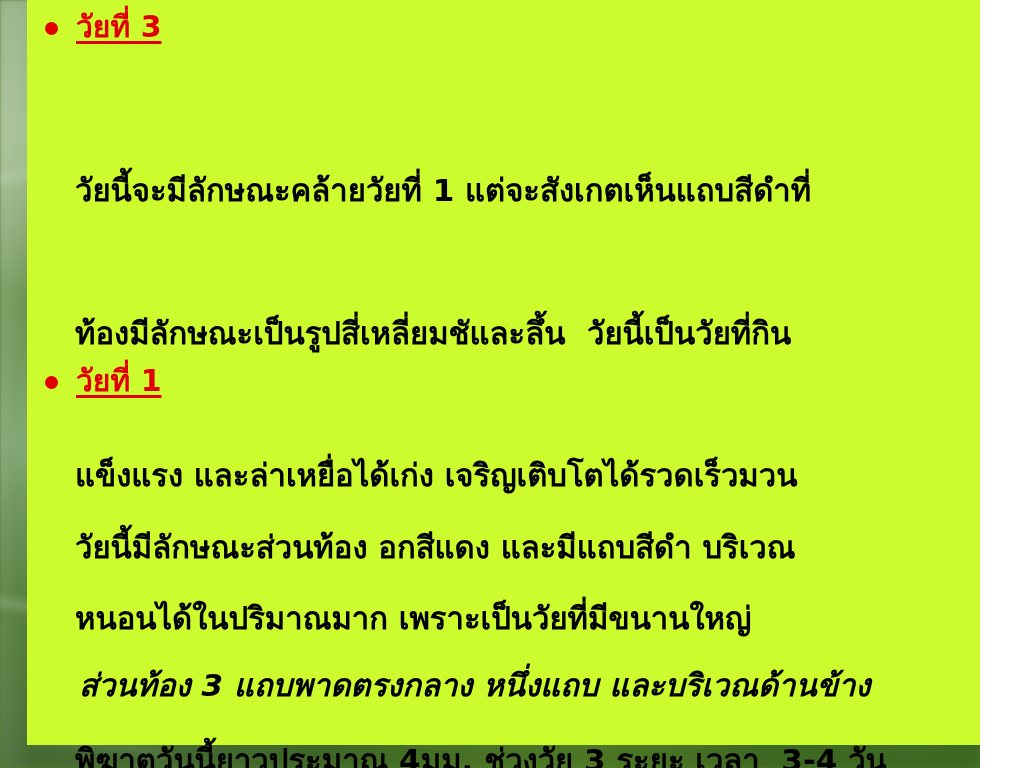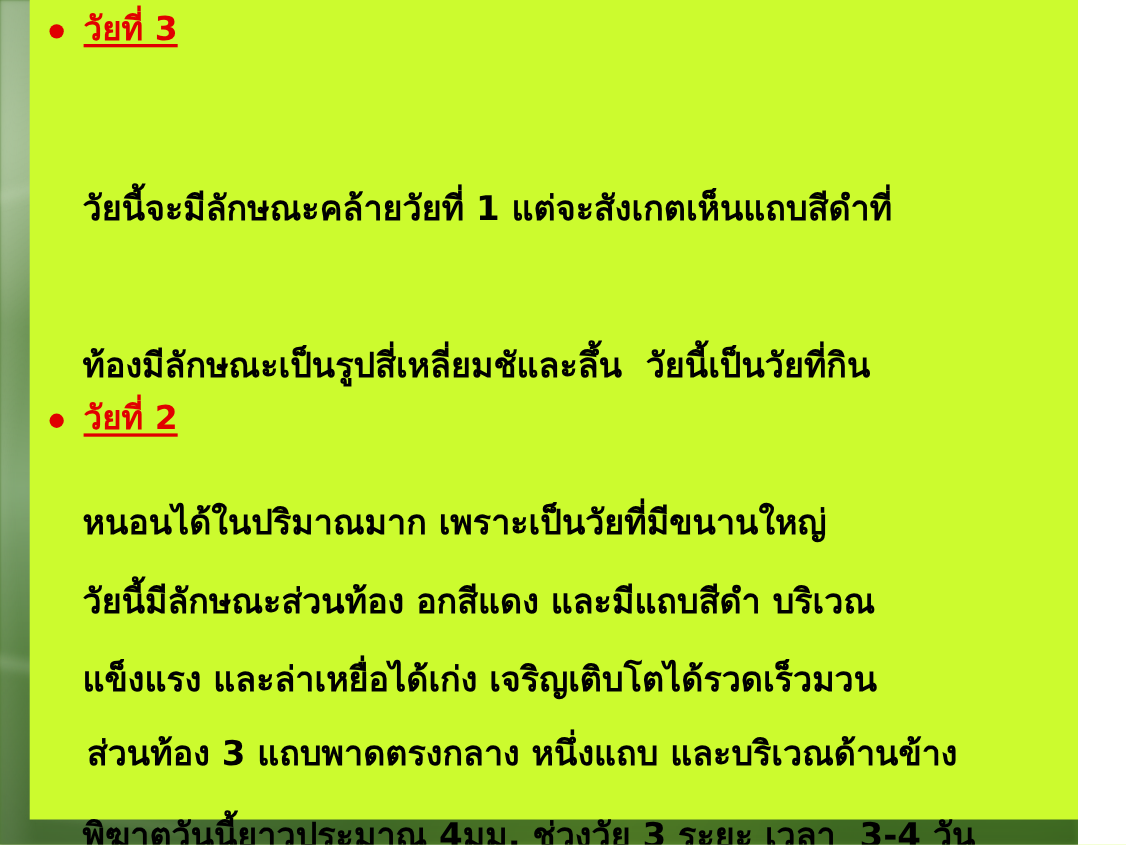--- a/index.html
+++ b/index.html
@@ -101,21 +101,21 @@
     font-weight: 700;
     font-size: 31px;
     line-height: 47.5px;
     white-space: pre;
   }
   .para-1 { left: 75px; top: 72px; }
   .para-2 { left: 75px; top: 432px; line-height: 46px; }
 
   .para .line { display: block; }
   .para-2 .line { text-indent: 0; }
-  .para-2 .line-indent-1 { padding-left: 4px; }
+  .para-2 .line-indent-1 { padding-left: 4px; font-style: italic; }
 
   
   .footer-clip {
     position: absolute;
     left: 992px;
     top: 684px;
     width: 32px;
     height: 34px;
     overflow: hidden;
   }
@@ -144,28 +144,28 @@
   <div class="content-panel"></div>
 
   <div class="bullet-row bullet-row-1">
     <span class="bullet-dot"></span>
     <span class="heading-text">วัยที่ 3</span>
   </div>
 
   <div class="para para-1">
     <span class="line">วัยนี้จะมีลักษณะคล้ายวัยที่ 1 แต่จะสังเกตเห็นแถบสีดำที่</span>
     <span class="line">ท้องมีลักษณะเป็นรูปสี่เหลี่ยมชัและลึ้น  วัยนี้เป็นวัยที่กิน</span>
+    <span class="line">แข็งแรง และล่าเหยื่อได้เก่ง เจริญเติบโตได้รวดเร็วมวน</span>
     <span class="line">หนอนได้ในปริมาณมาก เพราะเป็นวัยที่มีขนานใหญ่</span>
-    <span class="line">แข็งแรง และล่าเหยื่อได้เก่ง เจริญเติบโตได้รวดเร็วมวน</span>
     <span class="line">พิฆาตวันนี้ยาวประมาณ 4มม. ช่วงวัย 3 ระยะ เวลา  3-4 วัน</span>
   </div>
 
   <div class="bullet-row bullet-row-2">
     <span class="bullet-dot"></span>
-    <span class="heading-text">วัยที่ 2</span>
+    <span class="heading-text">วัยที่ 1</span>
   </div>
 
   <div class="para para-2">
     <span class="line">วัยนี้มีลักษณะส่วนท้อง อกสีแดง และมีแถบสีดำ บริเวณ</span>
     <span class="line line-indent-1">ส่วนท้อง 3 แถบพาดตรงกลาง หนึ่งแถบ และบริเวณด้านข้าง</span>
     
     
     
   </div>
 

